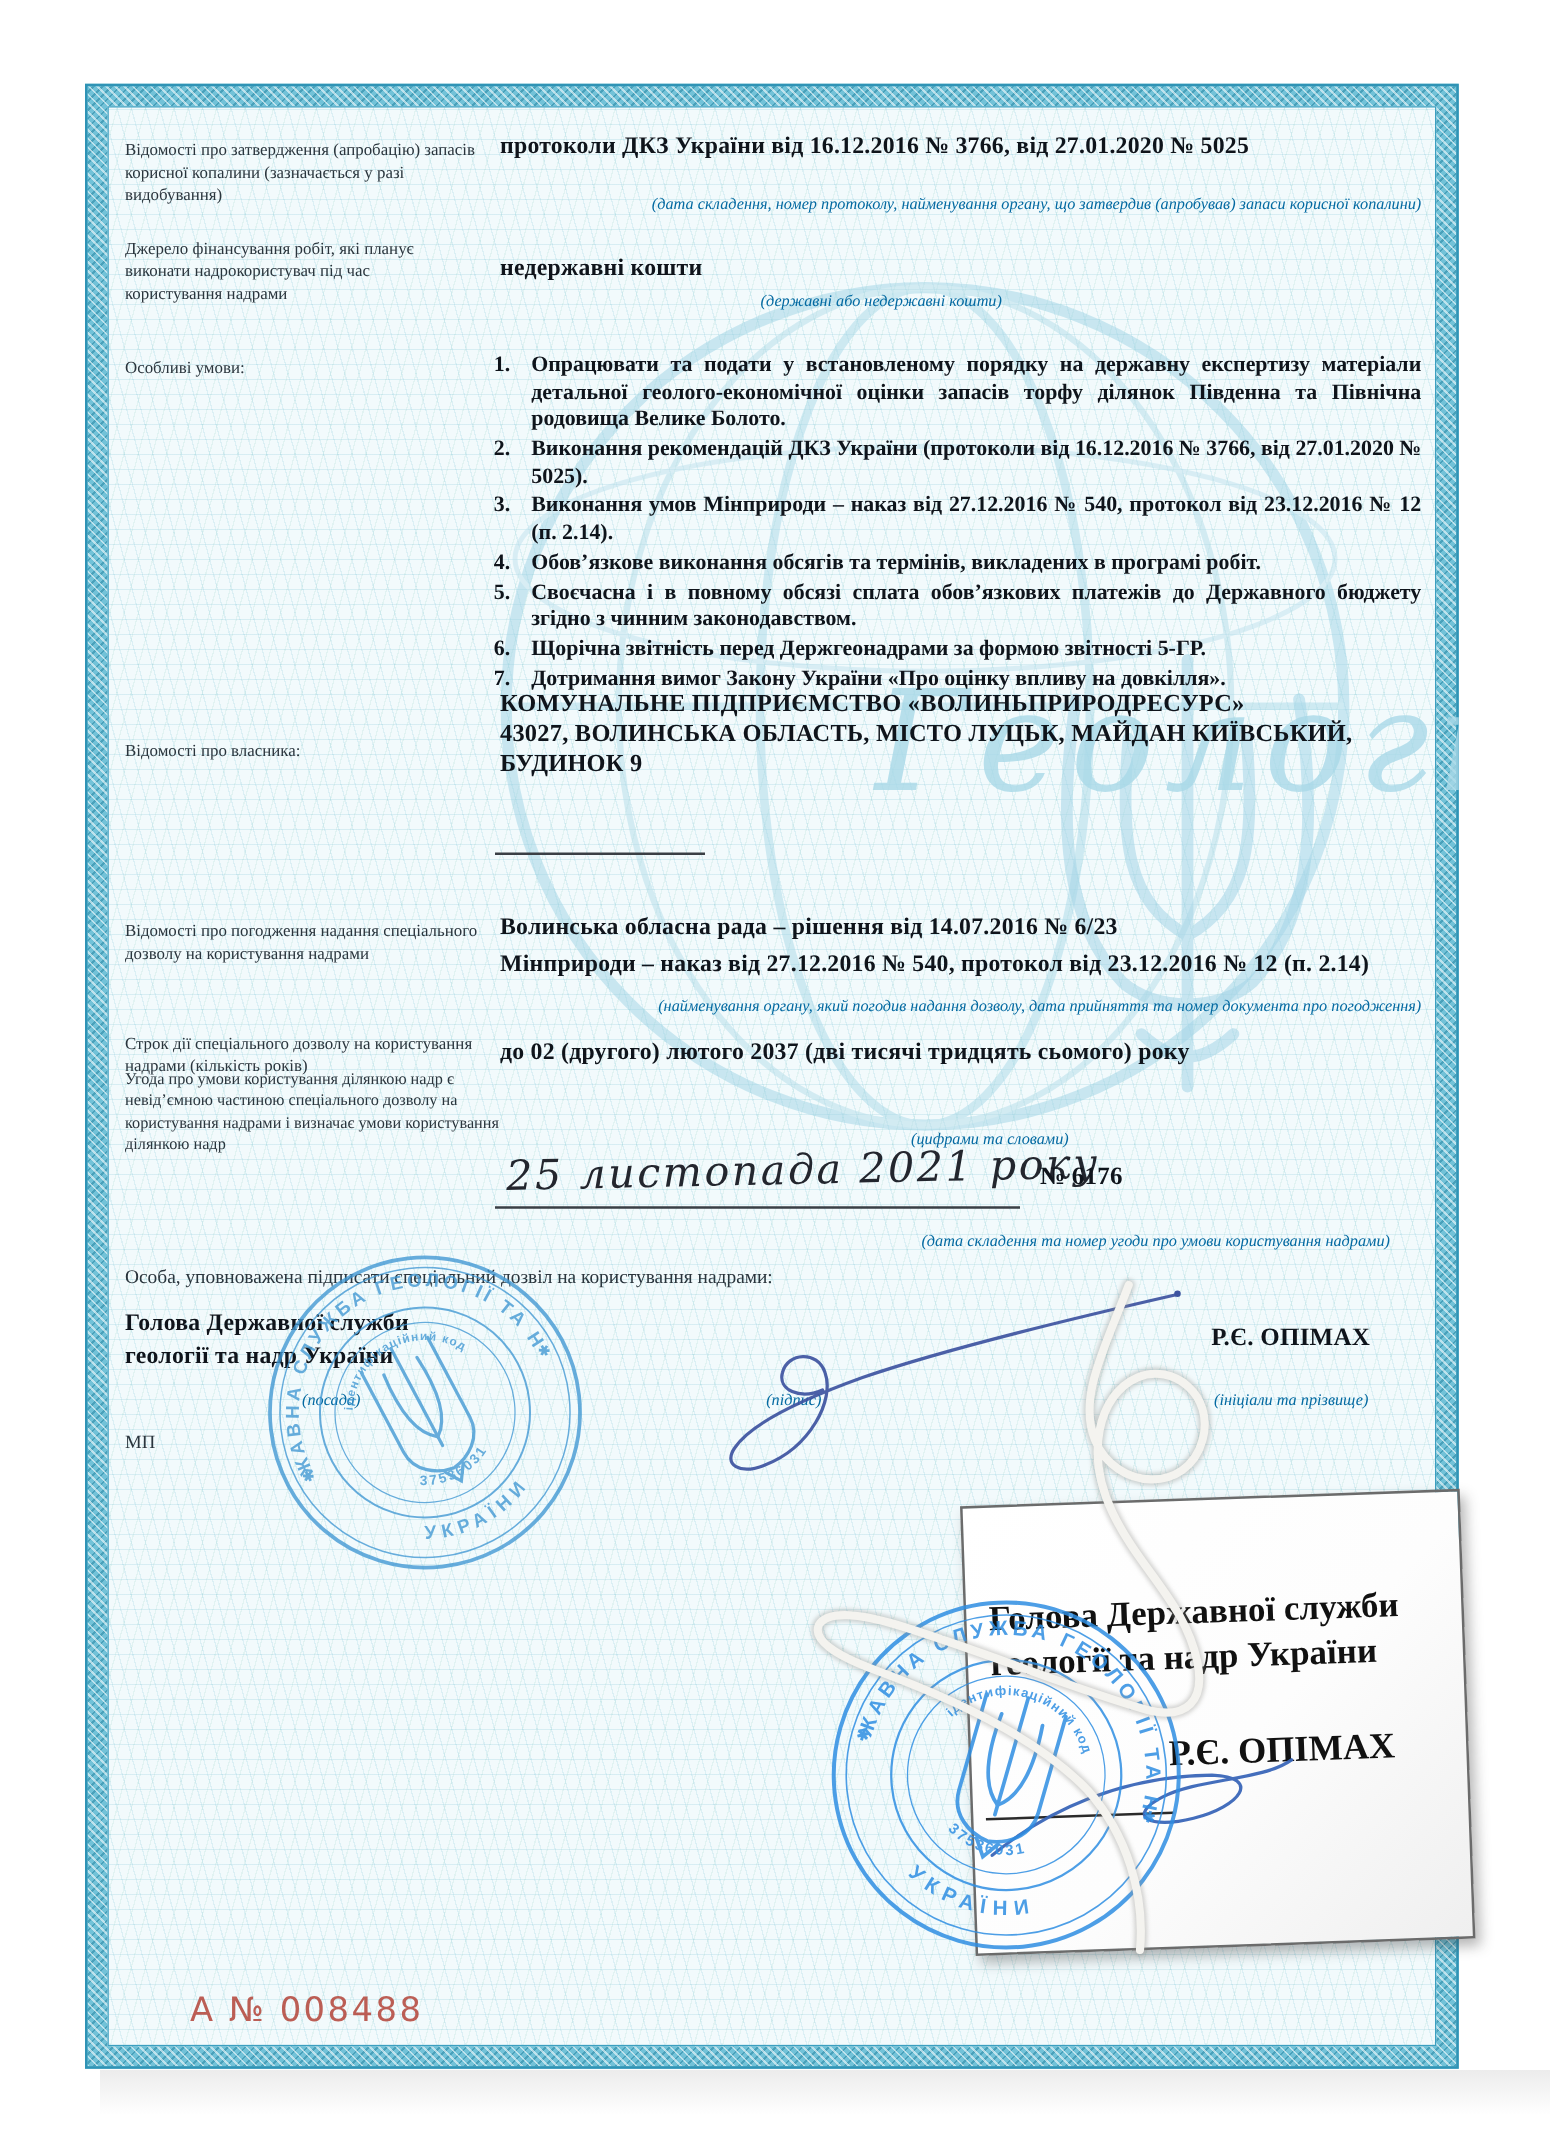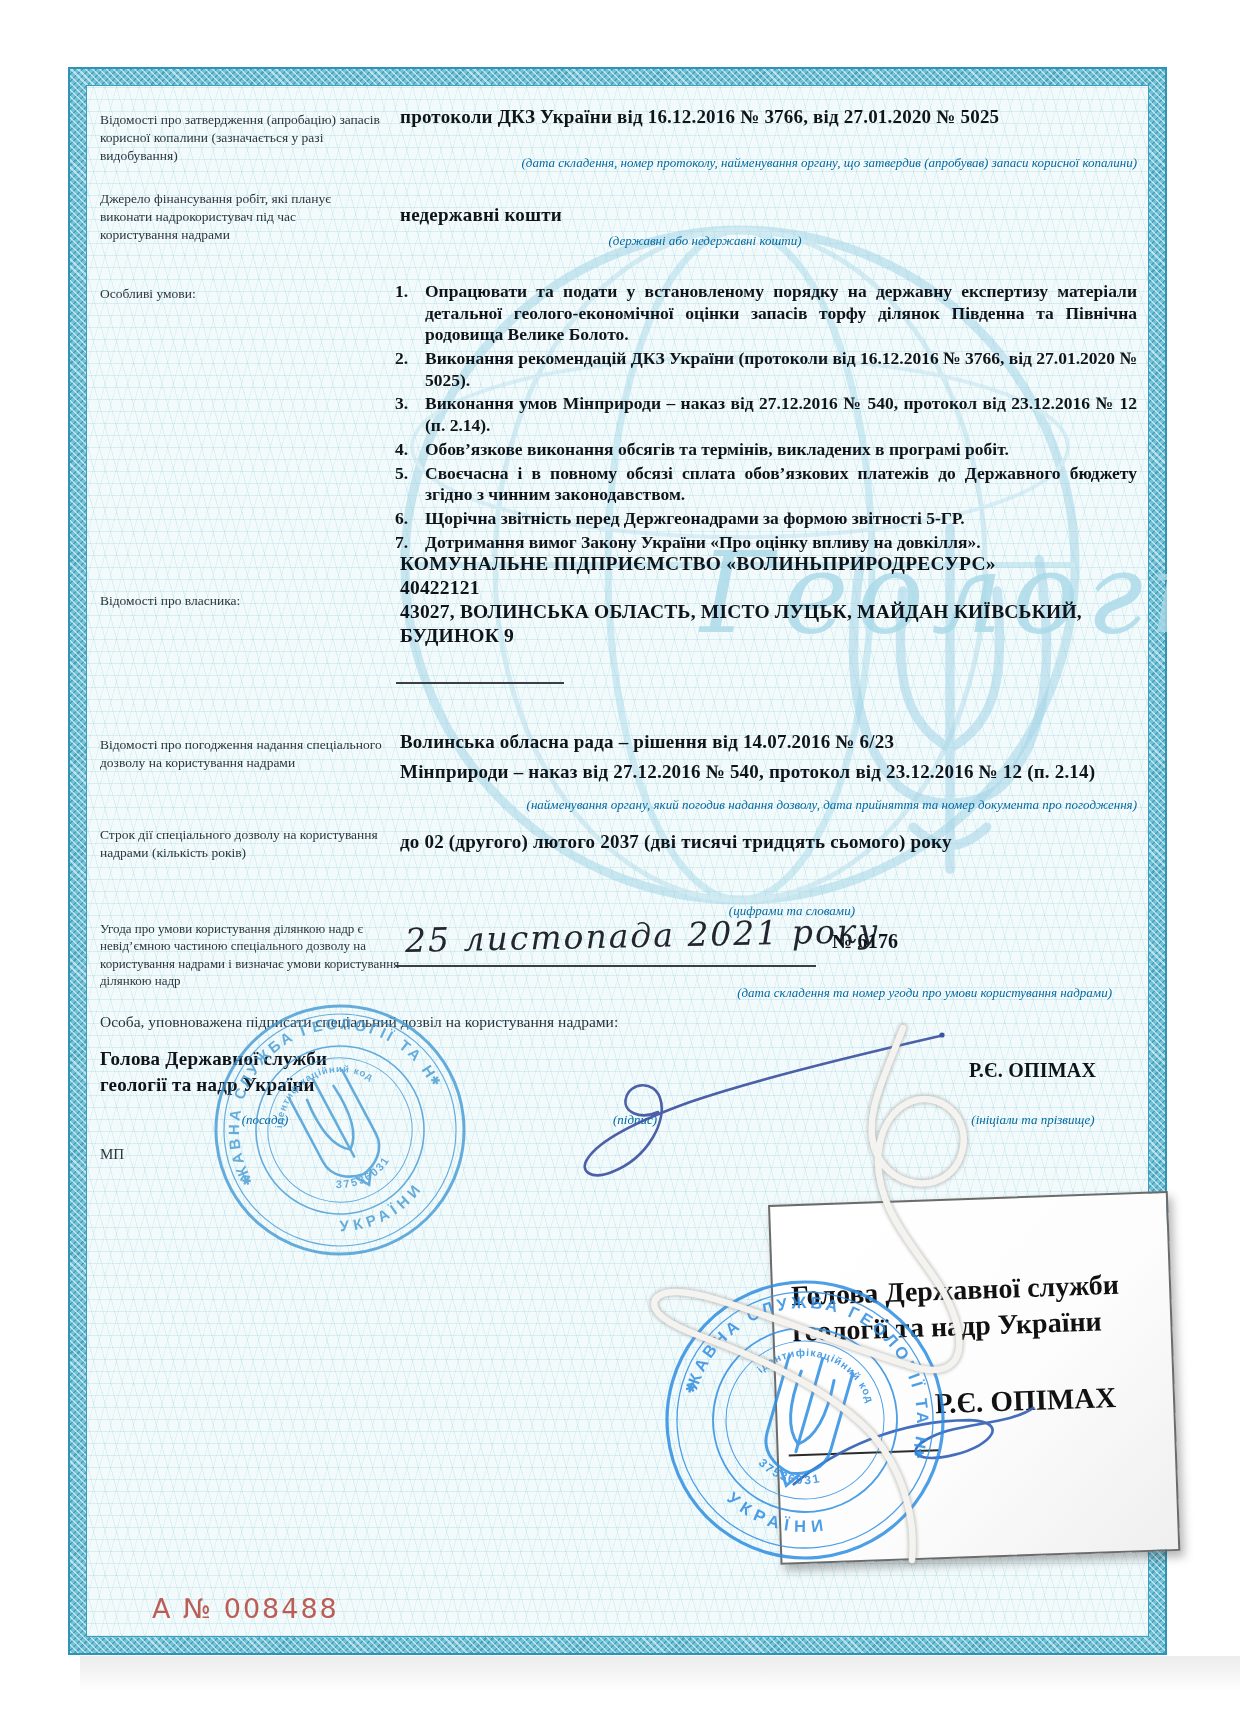--- a/index.html
+++ b/index.html
@@ -112,36 +112,35 @@
       </div>
     <div class="item">
         <span class="num">7.</span>
         <span class="txt">Дотримання вимог Закону України «Про оцінку впливу на довкілля».</span>
       </div>
   </div>
 
   <div class="abs lbl" style="left:100px;top:592px;width:260px;">Відомості про власника:</div>
   <div class="abs" style="left:400px;top:552px;width:740px;">
     <div class="owner-line">КОМУНАЛЬНЕ ПІДПРИЄМСТВО «ВОЛИНЬПРИРОДРЕСУРС»</div>
-    <div class="owner-line">40422121</div>
     <div class="owner-line">43027, ВОЛИНСЬКА ОБЛАСТЬ, МІСТО ЛУЦЬК, МАЙДАН КИЇВСЬКИЙ,</div>
     <div class="owner-line">БУДИНОК 9</div>
   </div>
   <div class="rule" style="left:396px;top:682px;width:168px;"></div>
 
   <div class="abs lbl" style="left:100px;top:736px;width:300px;">Відомості про погодження надання спеціального дозволу на користування надрами</div>
   <div class="abs val" style="left:400px;top:729px;width:740px;">Волинська обласна рада – рішення від 14.07.2016 № 6/23</div>
   <div class="abs val" style="left:400px;top:759px;width:740px;">Мінприроди – наказ від 27.12.2016 № 540, протокол від 23.12.2016 № 12 (п. 2.14)</div>
   <div class="abs cap" style="left:420px;top:797px;width:717px;text-align:right;">(найменування органу, який погодив надання дозволу, дата прийняття та номер документа про погодження)</div>
 
   <div class="abs lbl" style="left:100px;top:826px;width:300px;">Строк дії спеціального дозволу на користування надрами (кількість років)</div>
   <div class="abs val" style="left:400px;top:829px;width:740px;">до 02 (другого) лютого 2037 (дві тисячі тридцять сьомого) року</div>
   <div class="abs cap" style="left:555px;top:855px;width:300px;text-align:right;margin-top:48px;">(цифрами та словами)</div>
 
-  <div class="abs lbl" style="left:100px;top:920px;width:312px;font-size:13px;">Угода про умови користування ділянкою надр є невід’ємною частиною спеціального дозволу на користування надрами і визначає умови користування ділянкою надр</div>
+  <div class="abs lbl" style="left:100px;top:854px;width:312px;font-size:13px;">Угода про умови користування ділянкою надр є невід’ємною частиною спеціального дозволу на користування надрами і визначає умови користування ділянкою надр</div>
   <div class="abs hand" style="left:405px;top:916px;">25 листопада 2021 року</div>
   <div class="rule" style="left:396px;top:965px;width:420px;"></div>
   <div class="abs val" style="left:832px;top:928px;width:140px;font-size:20px;">№ 6176</div>
   <div class="abs cap" style="left:500px;top:985px;width:612px;text-align:right;">(дата складення та номер угоди про умови користування надрами)</div>
 
   <div class="abs lbl" style="left:100px;top:1012px;width:860px;font-size:15.5px;">Особа, уповноважена підписати спеціальний дозвіл на користування надрами:</div>
 
   <div class="abs val" style="left:100px;top:1046px;width:252px;">Голова Державної служби геології та надр України</div>
   <div class="abs cap" style="left:185px;top:1112px;width:160px;text-align:center;">(посада)</div>
   <div class="abs lbl" style="left:100px;top:1144px;width:60px;font-size:15px;">МП</div>

